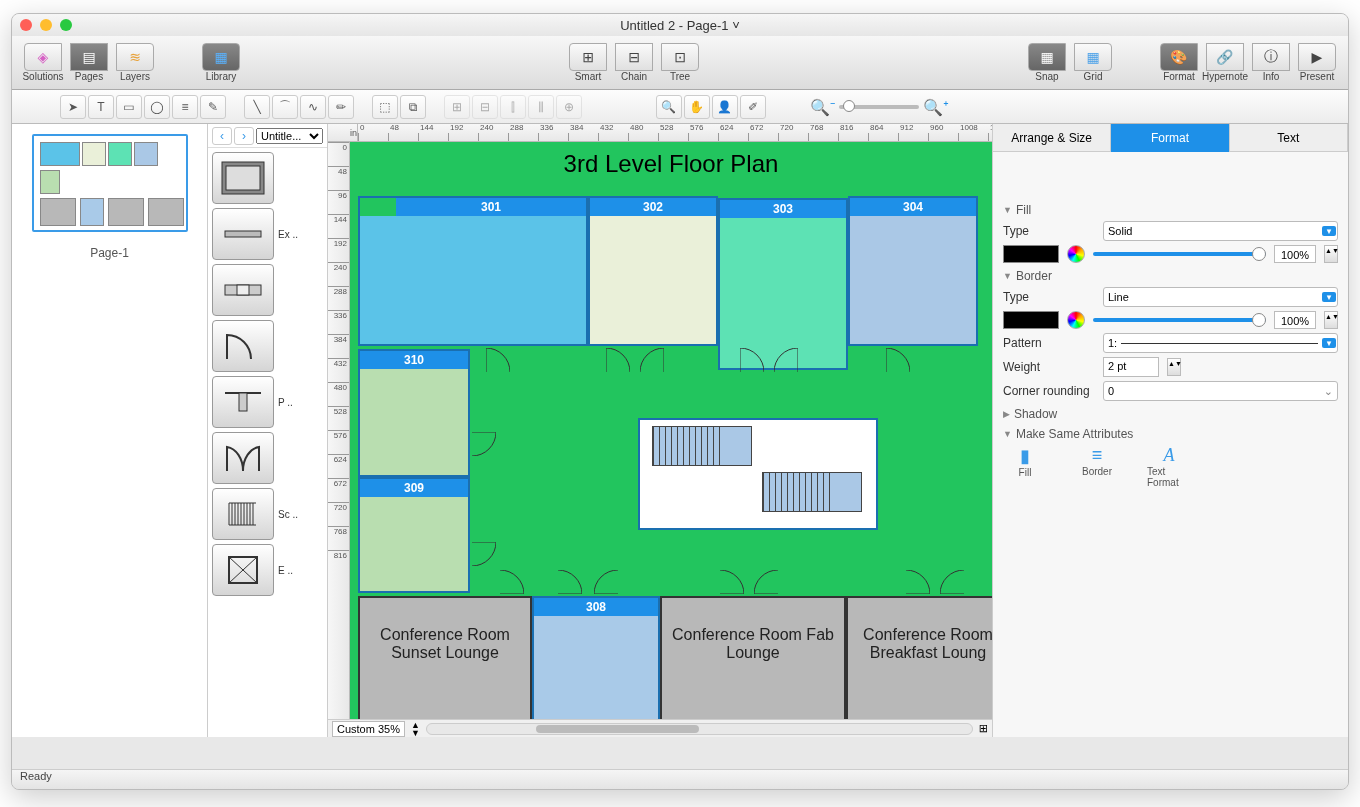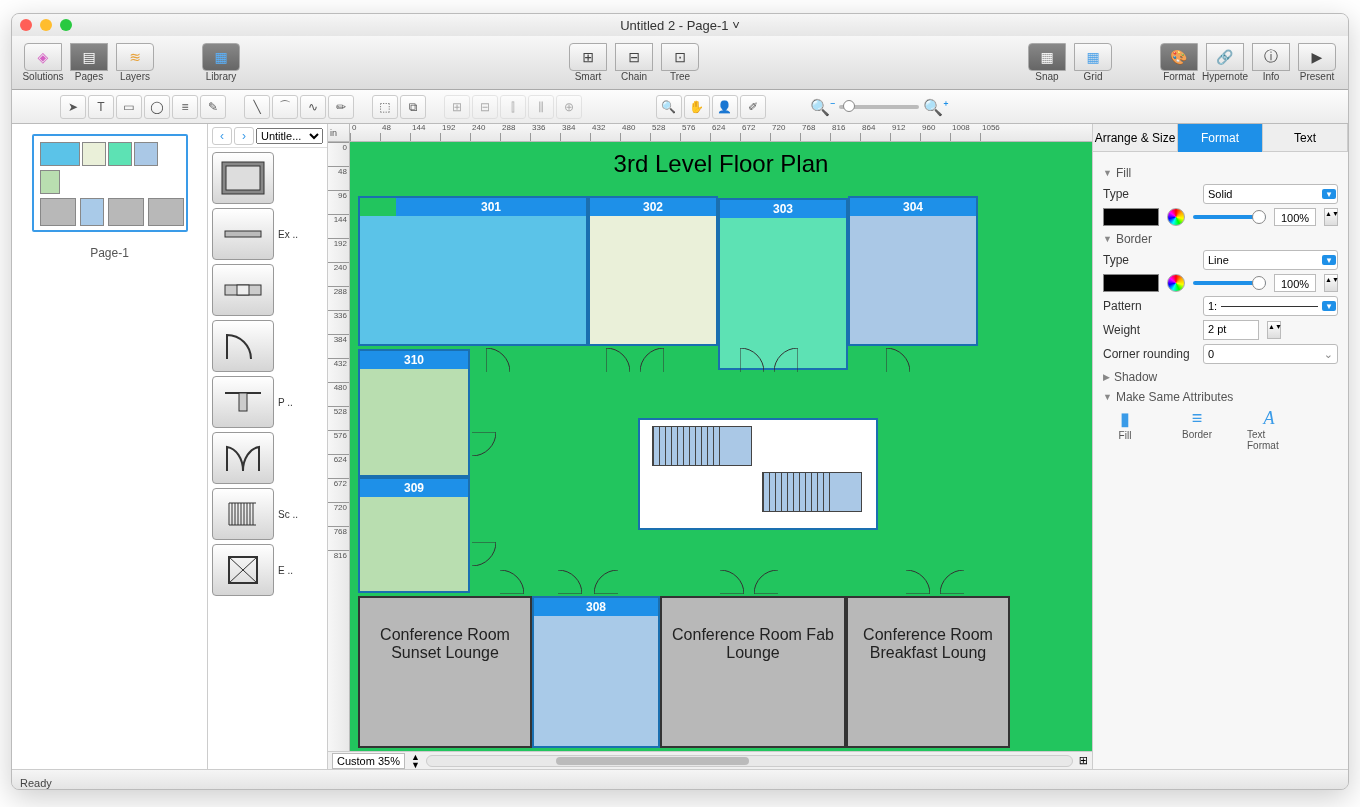--- a/index.html
+++ b/index.html
@@ -29,21 +29,21 @@
 .lib-panel{width:120px; background:#fff; border-right:1px solid #ccc; display:flex; flex-direction:column;}
 .lib-nav{height:24px; display:flex; align-items:center; gap:2px; padding:2px 4px; border-bottom:1px solid #ddd;}
 .lib-nav .nav-btn{width:20px; height:18px; font-size:12px; color:#3a9be8; display:flex; align-items:center; justify-content:center; border:1px solid #ccc; border-radius:3px; background:#fff;}
 .lib-nav select{flex:1; font-size:11px;}
 .lib-items{flex:1; overflow:auto; padding:4px;}
 .lib-item{display:flex; align-items:center; gap:4px; margin-bottom:4px;}
 .lib-shape{width:62px; height:52px; background:linear-gradient(#fff,#d5d5d5); border:1px solid #999; border-radius:4px; display:flex; align-items:center; justify-content:center; font-size:10px;}
 .lib-label{font-size:10px; color:#333; width:28px; overflow:hidden; white-space:nowrap; text-overflow:ellipsis;}
 .canvas-area{flex:1; display:flex; flex-direction:column; background:#fff; min-width:0;}
 .ruler-h{height:18px; background:linear-gradient(#f7f7f7,#e8e8e8); border-bottom:1px solid #bbb; font-size:8px; color:#555; display:flex; align-items:flex-end; overflow:hidden;}
-.ruler-h .unit{width:22px; font-size:9px; padding-left:2px; border-right:1px solid #bbb; align-self:stretch; display:flex; align-items:center;}
+.ruler-h .unit{width:22px; font-size:9px; padding-left:2px; border-right:1px solid #bbb; align-self:stretch; display:flex; align-items:center;margin-left:20px;}
 .ruler-h .tick{flex:none; border-left:1px solid #999; height:8px; position:relative;}
 .ruler-h .tick span{position:absolute; top:-10px; left:1px;}
 .canvas-row{flex:1; display:flex; min-height:0;}
 .ruler-v{width:22px; background:linear-gradient(90deg,#f7f7f7,#e8e8e8); border-right:1px solid #bbb; font-size:8px; color:#555; overflow:hidden;}
 .ruler-v .tick{border-top:1px solid #999; height:24px; text-align:right; padding-right:2px;}
 .canvas{flex:1; position:relative; background:#22c55e; overflow:hidden;}
 .canvas-title{position:absolute; top:8px; left:0; right:0; text-align:center; font-size:24px; font-weight:400;}
 .room{position:absolute; border:2px solid #1a6fb0;}
 .room-hdr{height:18px; background:#1e90e8; color:#fff; font-size:12px; font-weight:bold; text-align:center; line-height:18px;}
 .room-body{position:absolute; top:18px; left:0; right:0; bottom:0;}
@@ -58,40 +58,40 @@
 .conf{position:absolute; background:#b8b8b8; border:2px solid #333;}
 .stair-box{position:absolute; border:2px solid #1a6fb0; background:#fff;}
 .stair{position:absolute; background:#aac8e6; }
 .stair .step{display:inline-block; width:6px; height:100%; border-left:1px solid #444;}
 .door{position:absolute; width:24px; height:24px;}
 .door svg{width:100%; height:100%;}
 .canvas-scroll{height:18px; background:#f0f0f0; border-top:1px solid #ccc; display:flex; align-items:center; font-size:11px; padding:0 4px; gap:6px;}
 .canvas-scroll .zoom-sel{border:1px solid #bbb; padding:1px 4px; background:#fff;}
 .scrollbar-track{flex:1; height:12px; background:#e8e8e8; border:1px solid #ccc; border-radius:6px; position:relative;}
 .scrollbar-thumb{position:absolute; left:20%; width:30%; top:1px; bottom:1px; background:#bbb; border-radius:5px;}
-.insp{width:256px; background:#f7f7f7; border-left:1px solid #ccc; display:flex; flex-direction:column; font-size:12px;}
+.insp{width:356px; background:#f7f7f7; border-left:1px solid #ccc; display:flex; flex-direction:column; font-size:12px;gap:37px;}
 .insp-tabs{display:flex; height:28px;}
 .insp-tab{flex:1; display:flex; align-items:center; justify-content:center; background:#eee; border-bottom:1px solid #ccc; border-right:1px solid #ccc;}
 .insp-tab.active{background:#1e90e8; color:#fff; border-bottom:none;}
 .insp-body{padding:8px 10px; flex:1; overflow:auto;}
 .section-hdr{display:flex; align-items:center; gap:4px; color:#555; margin:6px 0 4px;}
 .tri{font-size:9px; color:#888;}
 .row{display:flex; align-items:center; gap:8px; margin:4px 0;}
 .row label{width:92px; color:#333;}
 .sel{flex:1; height:20px; border:1px solid #bbb; background:#fff; border-radius:3px; font-size:11px; padding:0 4px; display:flex; align-items:center; justify-content:space-between;}
 .sel-caret{background:#1e90e8; color:#fff; width:14px; text-align:center; border-radius:2px; font-size:9px; margin-right:-3px;}
 .swatch{width:56px; height:18px; background:#000; border:1px solid #888;}
 .color-wheel{width:18px; height:18px; border-radius:50%; background:conic-gradient(red,orange,yellow,lime,cyan,blue,magenta,red); border:1px solid #aaa;}
 .slider{flex:1; height:4px; background:#1e90e8; border-radius:2px; position:relative;}
 .slider-thumb{position:absolute; right:0; top:-5px; width:14px; height:14px; background:#fff; border:1px solid #888; border-radius:50%;}
 .pct{width:42px; height:18px; border:1px solid #bbb; background:#fff; text-align:center; font-size:11px; line-height:18px;}
 .stepper{width:14px; height:18px; border:1px solid #bbb; background:linear-gradient(#fff,#ddd); font-size:7px; text-align:center; line-height:9px;}
 .attr-icons{display:flex; gap:28px; margin-top:4px;}
 .attr-icon{display:flex; flex-direction:column; align-items:center; font-size:10px; color:#555; width:44px;}
-.statusbar{height:20px; background:linear-gradient(#f5f5f5,#e4e4e4); border-top:1px solid #ccc; font-size:11px; color:#444; padding:0 8px; display:flex; align-items:flex-end;}
+.statusbar{height:20px; background:linear-gradient(#f5f5f5,#e4e4e4); border-top:1px solid #ccc; font-size:11px; color:#444; padding:0 8px; display:flex; align-items:flex-start;margin-top:32px;}
 .zoom-tools{display:flex; align-items:center; gap:4px;}
 .zoom-slider{width:80px; height:4px; background:#bbb; border-radius:2px; position:relative;}
 .zoom-slider .zt{position:absolute; left:4px; top:-5px; width:12px; height:12px; background:#fff; border:1px solid #888; border-radius:50%;}
 </style>
 </head>
 <body>
 
 <div class="window">
   <div class="titlebar">
     <div class="traffic">

